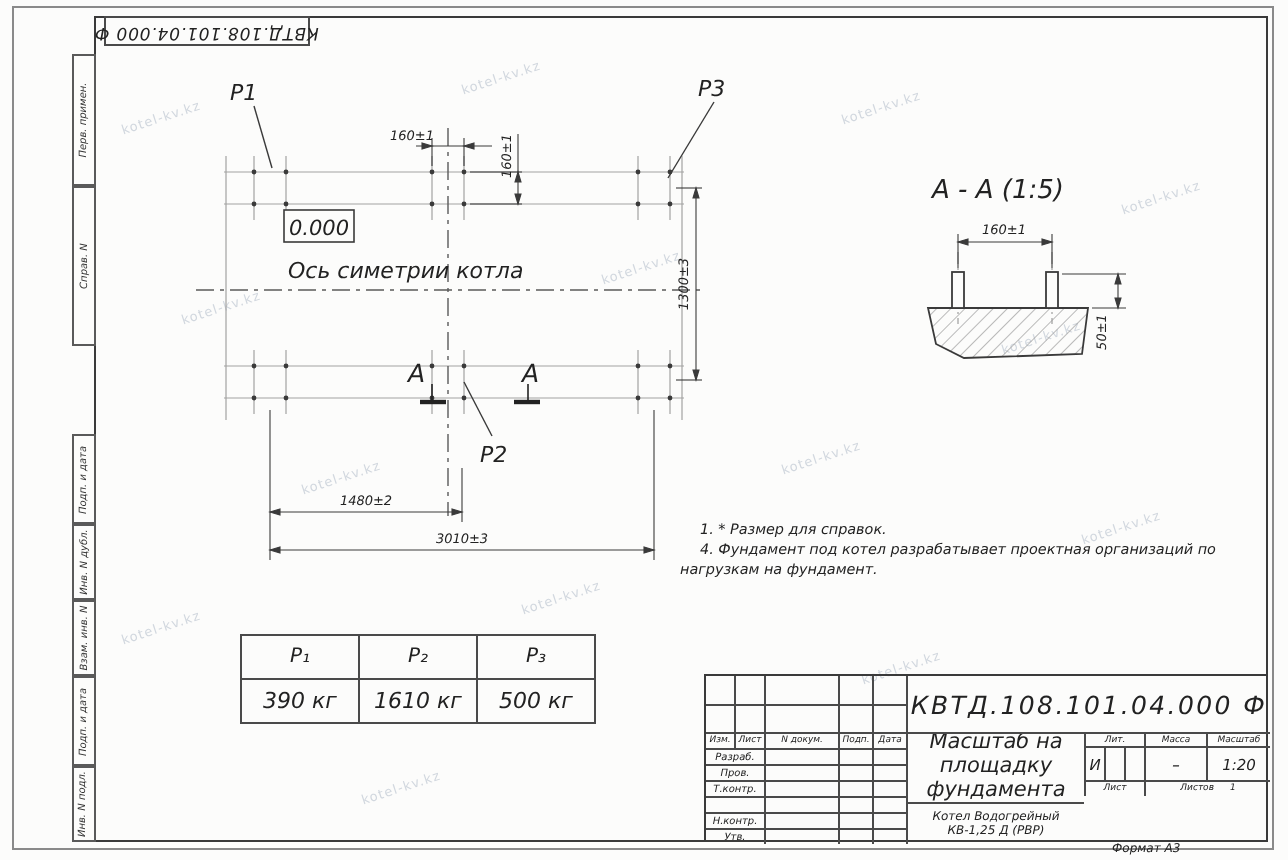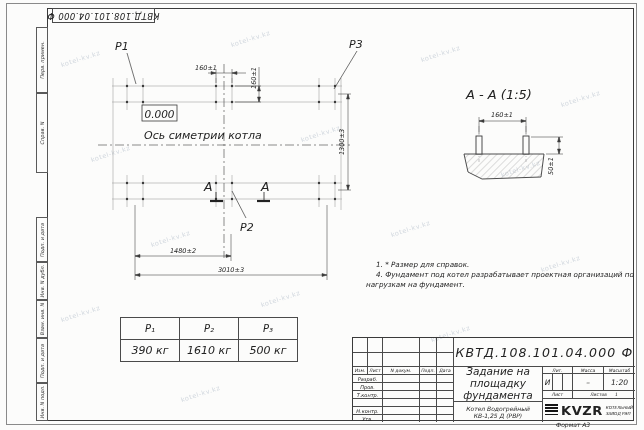--- a/index.html
+++ b/index.html
@@ -30,21 +30,21 @@
   .wm:nth-of-type(11){left:260px;top:295px}.wm:nth-of-type(12){left:540px;top:260px}
   .wm:nth-of-type(13){left:180px;top:390px}.wm:nth-of-type(14){left:430px;top:330px}
   
   .dim{font:italic 6.5px "DejaVu Sans",sans-serif;fill:#222;}
   .pt{font:italic 11px "DejaVu Sans",sans-serif;fill:#222;}
   .lvl{font:italic 10.5px "DejaVu Sans",sans-serif;fill:#222;}
   .axis{font:italic 11px "DejaVu Sans",sans-serif;fill:#222;}
   .sec{font:italic 12.5px "DejaVu Sans",sans-serif;fill:#222;}
   .stitle{font:italic 13px "DejaVu Sans",sans-serif;fill:#222;}
   
-  .notes{left:366px;top:260px;width:274px;font-size:7.2px;font-style:italic;line-height:1.42;}
+  .notes{left:340px;top:260px;width:274px;font-size:7.2px;font-style:italic;line-height:1.42;}
   .notes p{margin:0;text-indent:10px;}
   
   .ptable{left:120px;top:317px;border-collapse:collapse;font-style:italic;}
   .ptable td,.ptable th{border:1px solid #4a4a4a;width:58px;height:21px;text-align:center;
                         font-weight:normal;padding:0;}
   .ptable th{font-size:10px;}
   .ptable td{font-size:11px;}
   
   .tblock{left:352px;top:337px;width:282px;height:84px;border:1.6px solid #3a3a3a;box-sizing:border-box;}
   .tb{position:absolute;box-sizing:border-box;border-left:1px solid #4a4a4a;border-top:1px solid #4a4a4a;
@@ -335,21 +335,21 @@
     <div class="tb" style="left:83px;top:68px;width:17px;height:8px"></div>
     <div class="tb nl" style="left:0;top:76px;width:29px;height:8px">
         <span class="lbl5">Утв.</span>
       </div>
     <div class="tb" style="left:29px;top:76px;width:37px;height:8px"></div>
     <div class="tb" style="left:66px;top:76px;width:17px;height:8px"></div>
     <div class="tb" style="left:83px;top:76px;width:17px;height:8px"></div>
 
     <div class="tb" style="left:100px;top:28px;width:89px;height:35px">
       <div class="doctitle">
-        <div>Задание на</div>
+        <div>Масштаб на</div>
         <div>площадку</div>
         <div>фундамента</div>
       </div>
     </div>
     <div class="tb" style="left:100px;top:63px;width:89px;height:21px">
       <div class="prod">
         <div>Котел Водогрейный</div>
         <div>КВ-1,25 Д (РВР)</div>
       </div>
     </div>
@@ -374,27 +374,17 @@
     <div class="tb" style="left:250px;top:35px;width:32px;height:17px">
         <span class="val">1:20</span>
       </div>
     <div class="tb" style="left:189px;top:52px;width:30px;height:8px">
         <span class="lbl">Лист</span>
       </div>
     <div class="tb" style="left:219px;top:52px;width:63px;height:8px;gap:8px">
       <span class="lbl">Листов</span>
       <span class="lbl">1</span>
     </div>
-    <div class="tb" style="left:189px;top:60px;width:93px;height:24px">
-      <div class="logo-row">
-        <span class="logo-mark"></span>
-        <span class="logo-txt">KVZR</span>
-        <span class="company">
-          <div>КОТЕЛЬНЫЙ</div>
-          <div>ЗАВОД РЭП</div>
-        </span>
-      </div>
-    </div>
   </div>
 
   <div class="fmt abs">Формат А3</div>
 
 </div>
 
 </body></html>

